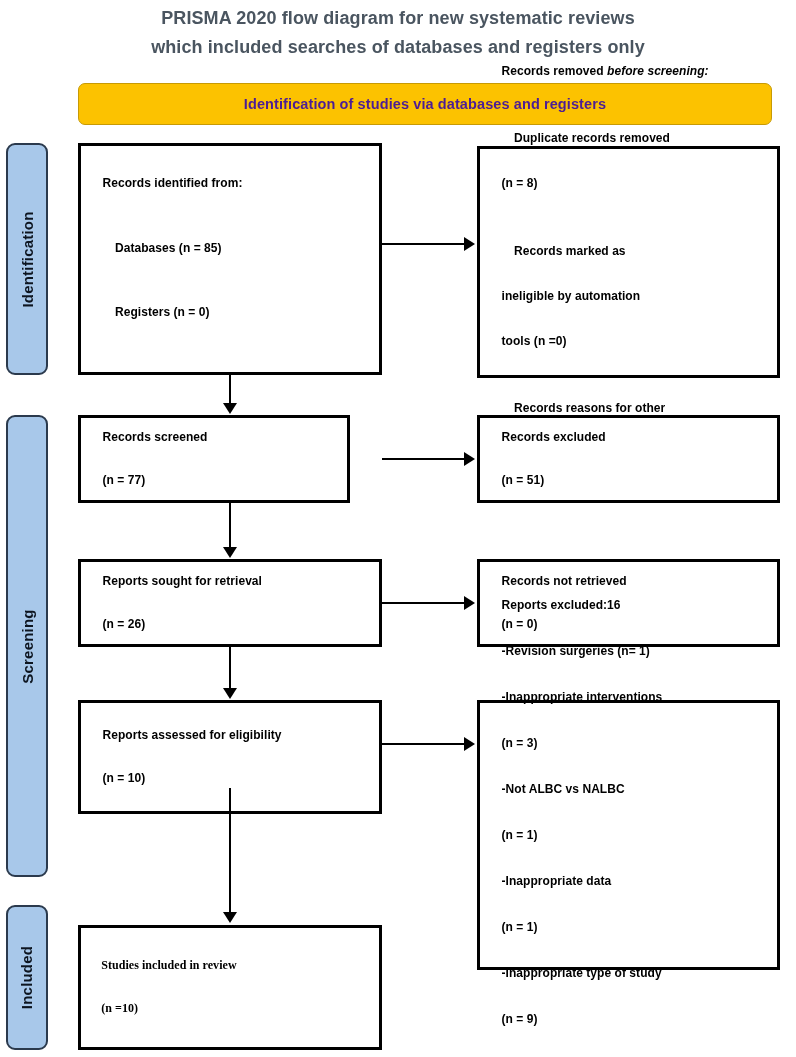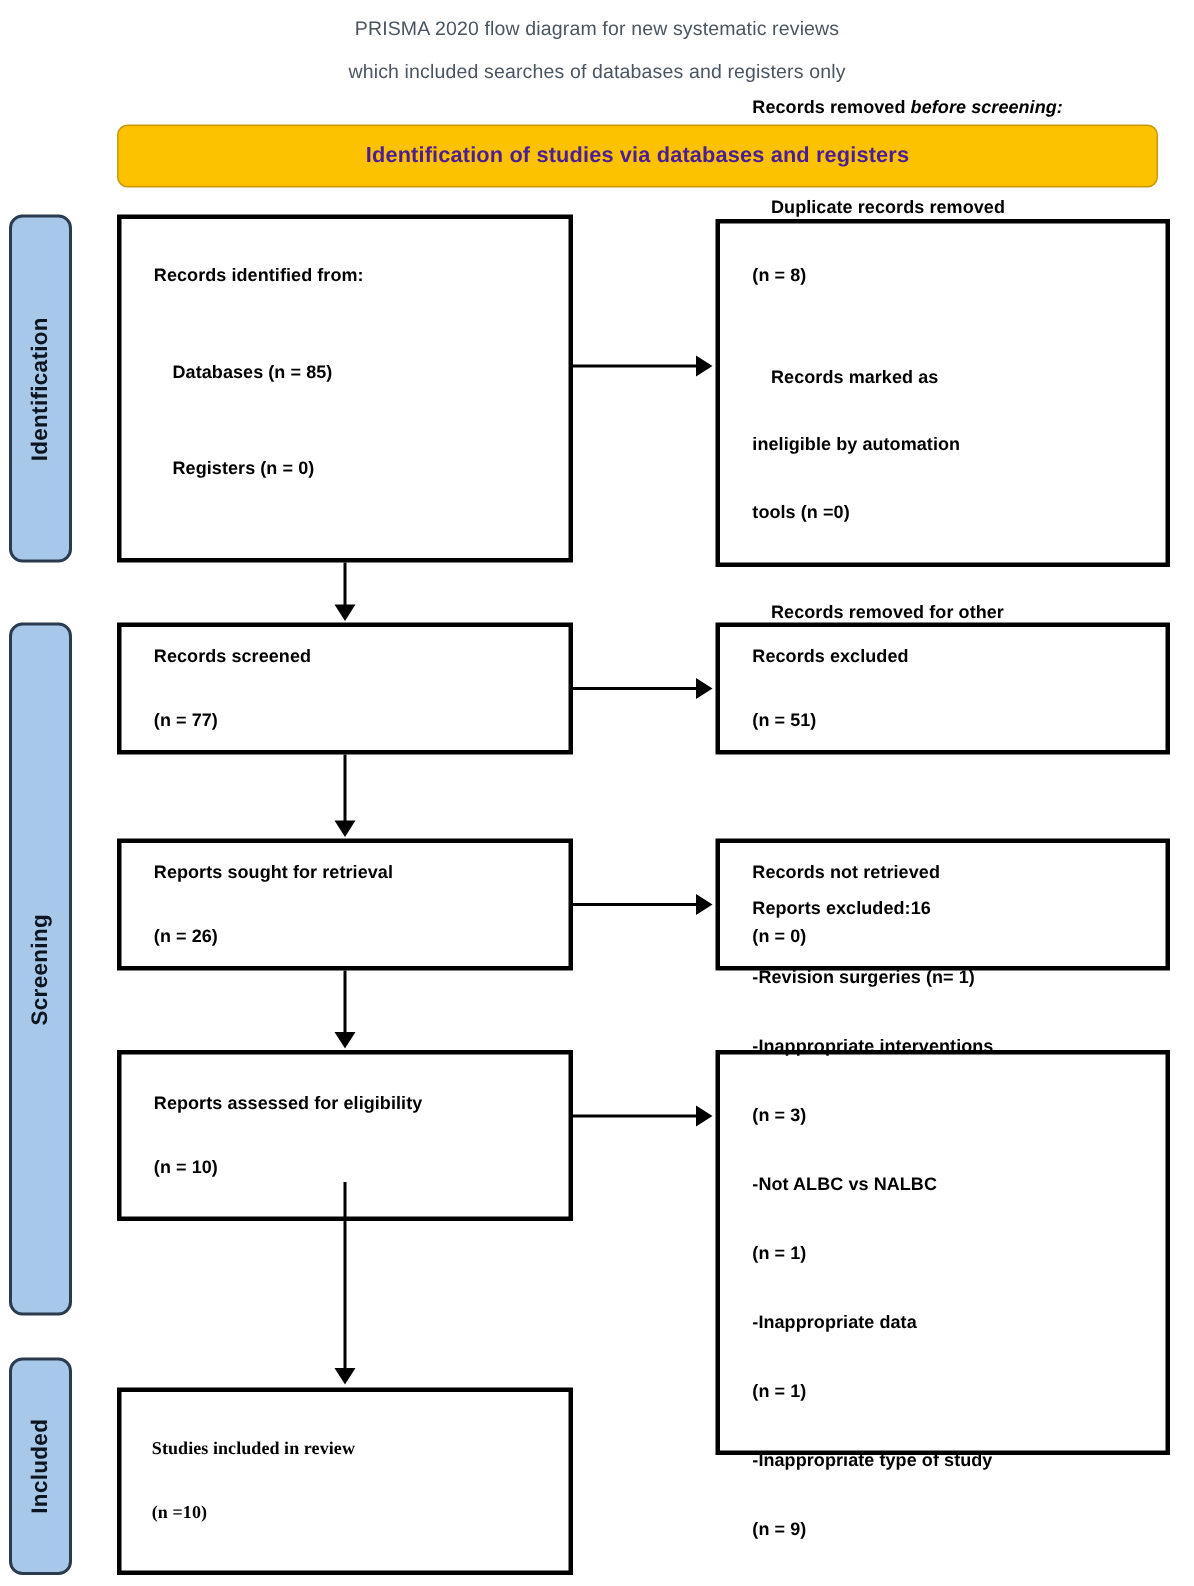--- a/index.html
+++ b/index.html
@@ -17,22 +17,22 @@
   }
 
   
   #diagram-title {
     position: absolute;
     left: 0;
     top: 4px;
     width: 796px;
     text-align: center;
     color: #4a5560;
-    font-size: 13px;
-    font-weight: 400;
+    font-size: 18px;
+    font-weight: 700;
     line-height: 29px;
     letter-spacing: 0.1px;
   }
   #diagram-title .title-line { display: block; }
 
   
   #identification-banner {
     position: absolute;
     left: 78px;
     top: 83px;
@@ -92,21 +92,21 @@
     font-weight: bold;
     line-height: 21.5px;
     letter-spacing: 0.05px;
     white-space: pre-wrap;
   }
   .flow-box .box-text .indent { padding-left: 26px; display: block; }
   .flow-box .box-text em { font-style: italic; }
 
   
   #box-records-identified  { left: 78px; top: 143px; width: 304px; height: 232px; }
-  #box-records-screened    { left: 78px; top: 415px; width: 304px; height: 88px;  }
+  #box-records-screened    { left: 78px; top: 415px; width: 272px; height: 88px;  }
   #box-reports-sought      { left: 78px; top: 559px; width: 304px; height: 88px;  }
   #box-reports-assessed    { left: 78px; top: 700px; width: 304px; height: 114px;  }
   #box-studies-included    { left: 78px; top: 925px; width: 304px; height: 125px; font-family: Liberation Serif, serif; }
 
   
   #box-records-removed     { left: 477px; top: 146px; width: 303px; height: 232px; }
   #box-records-excluded    { left: 477px; top: 415px; width: 303px; height: 88px;  }
   #box-reports-not-retrieved { left: 477px; top: 559px; width: 303px; height: 88px; }
   #box-reports-excluded    { left: 477px; top: 700px; width: 303px; height: 270px; }
   #box-reports-excluded .box-text { line-height: 23px; }
@@ -217,21 +217,21 @@
 </div>
 
 <div class="flow-box" id="box-records-removed">
   <div class="box-text">
     <span>Records removed </span><em>before screening</em><em>:</em><br>
     <span class="indent">Duplicate records removed</span>
     <span>(n = 8)</span><br>
     <span class="indent">Records marked as</span>
     <span>ineligible by automation</span><br>
     <span>tools (n =0)</span><br>
-    <span class="indent">Records removed for other</span>
+    <span class="indent">Records reasons for other</span>
     <span>reasons (n =0)</span>
   </div>
 </div>
 
 <div class="flow-box" id="box-records-excluded">
   <div class="box-text">
     <span>Records excluded</span><br>
     <span>(n = 51)</span>
   </div>
 </div>

